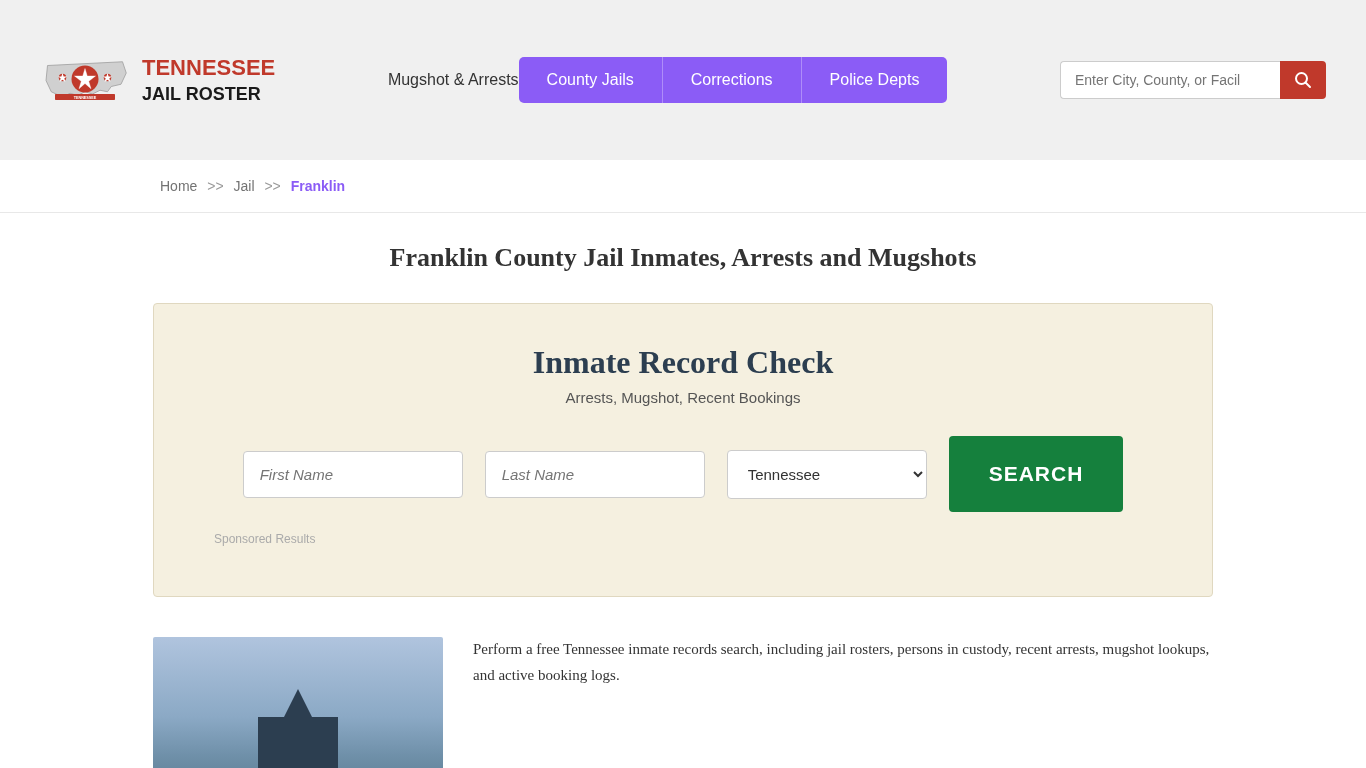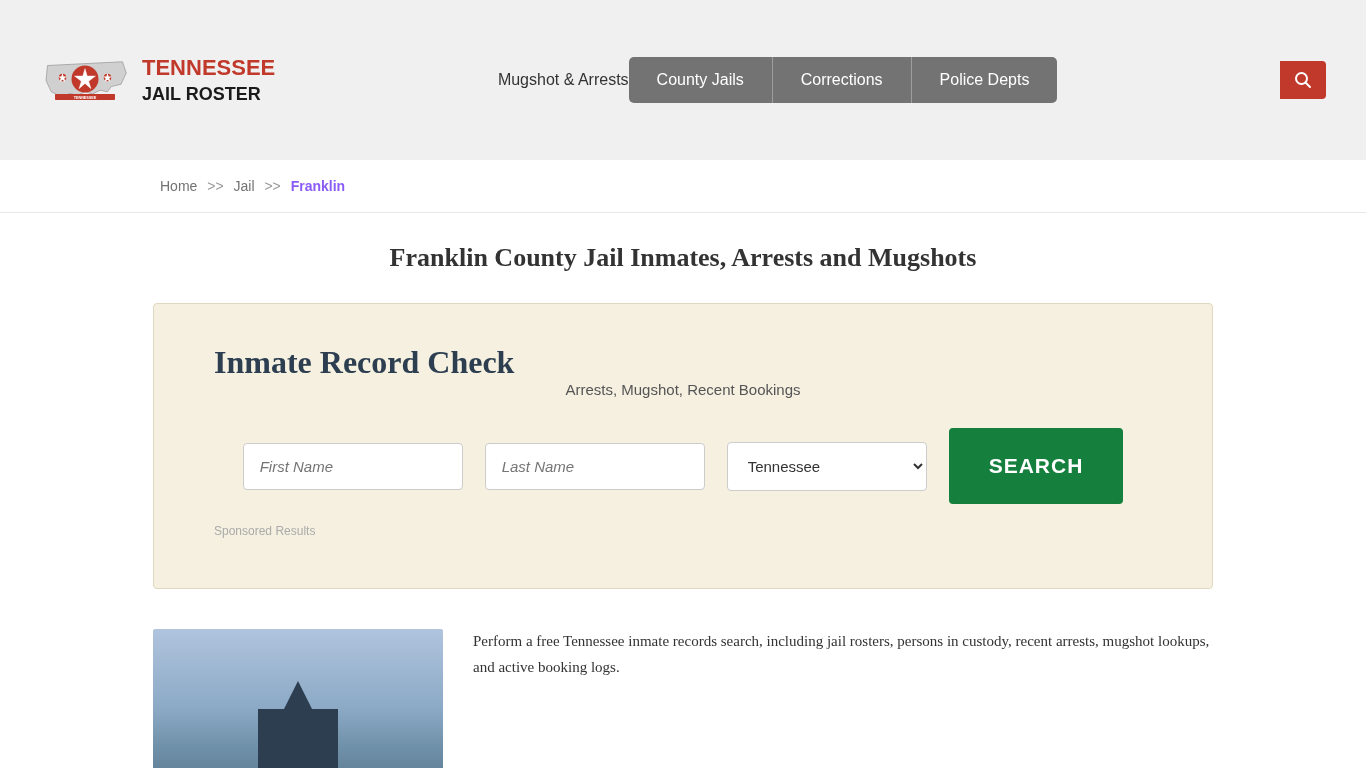--- a/index.html
+++ b/index.html
@@ -46,21 +46,21 @@
       font-family: Arial, sans-serif;
       font-size: 16px;
       color: #333;
       text-decoration: none;
     }
     .nav-buttons {
       display: flex;
       gap: 0;
     }
     .nav-btn {
-      background: #737373;
+      background: #8b5cf6;
       color: #fff;
       border: none;
       padding: 14px 28px;
       font-size: 16px;
       font-family: Arial, sans-serif;
       cursor: pointer;
       font-weight: 500;
       text-decoration: none;
       display: inline-block;
     }
@@ -127,24 +127,25 @@
 
     
     .record-check-box {
       background: #f5f0e0;
       border: 1px solid #e0d8c0;
       border-radius: 4px;
       padding: 40px 60px 50px;
       margin-bottom: 40px;
     }
     .record-check-title {
-      text-align: left;
+      text-align: center;
       font-family: Georgia, serif;
       font-size: 32px;
       color: #2c3e50;
+      margin-bottom: 8px;
     }
     .record-check-sub {
       text-align: center;
       font-family: Arial, sans-serif;
       font-size: 15px;
       color: #555;
       margin-bottom: 30px;
     }
     .search-form {
       display: flex;
@@ -279,20 +280,21 @@
   <div class="nav-center">
     <a class="mugshot-link" href="#">Mugshot &amp; Arrests</a>
     <div class="nav-buttons">
       <a class="nav-btn" href="#">County Jails</a>
       <a class="nav-btn" href="#">Corrections</a>
       <a class="nav-btn" href="#">Police Depts</a>
     </div>
   </div>
 
   <div class="search-area">
+    <input class="search-input" type="text" placeholder="Enter City, County, or Facil" style="">
     <button class="search-btn">
 
       <svg width="18" height="18" viewBox="0 0 18 18" fill="none" xmlns="http://www.w3.org/2000/svg">
         <circle cx="7.5" cy="7.5" r="5.5" stroke="white" stroke-width="2"></circle>
         <line x1="11.5" y1="11.5" x2="16" y2="16" stroke="white" stroke-width="2" stroke-linecap="round"></line>
       </svg>
     </button>
   </div>
 </header>
 

